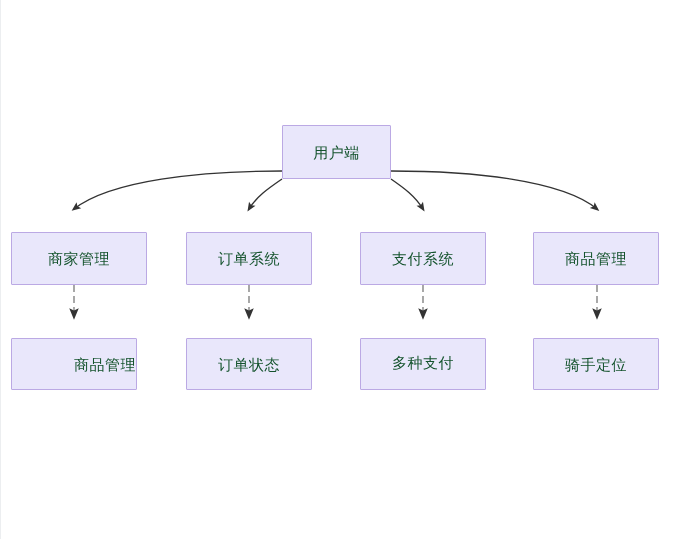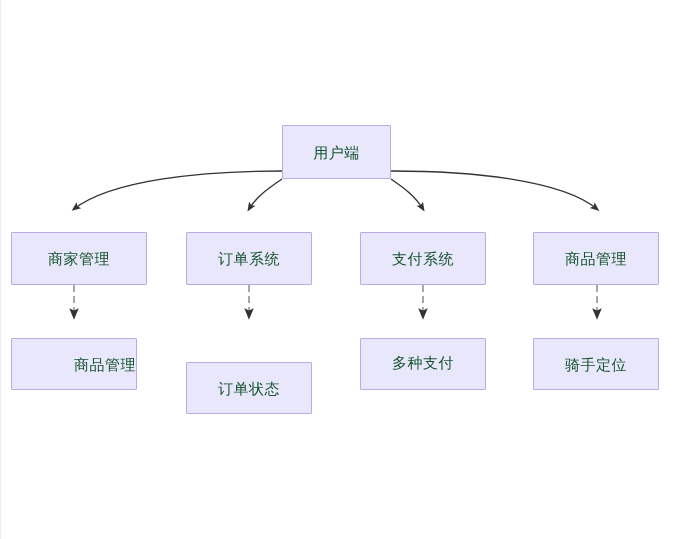--- a/index.html
+++ b/index.html
@@ -91,21 +91,21 @@
   <div class="node" style="left:359px; top:232px; width:126px; height:53px;">
     <span class="node-label">支付系统</span>
   </div>
   <div class="node" style="left:532px; top:232px; width:126px; height:53px;">
     <span class="node-label">商品管理</span>
   </div>
 
   <div class="node" style="left:10px; top:338px; width:126px; height:52px;justify-content:flex-end;">
     <span class="node-label">商品管理</span>
   </div>
-  <div class="node" style="left:185px; top:338px; width:126px; height:52px;margin-top:24px;">
+  <div class="node" style="left:185px; top:338px; width:126px; height:52px;">
     <span class="node-label">订单状态</span>
   </div>
   <div class="node" style="left:359px; top:338px; width:126px; height:52px;font-family:Liberation Mono, monospace;">
     <span class="node-label">多种支付</span>
   </div>
   <div class="node" style="left:532px; top:338px; width:126px; height:52px;">
     <span class="node-label">骑手定位</span>
   </div>
 
 </div>

